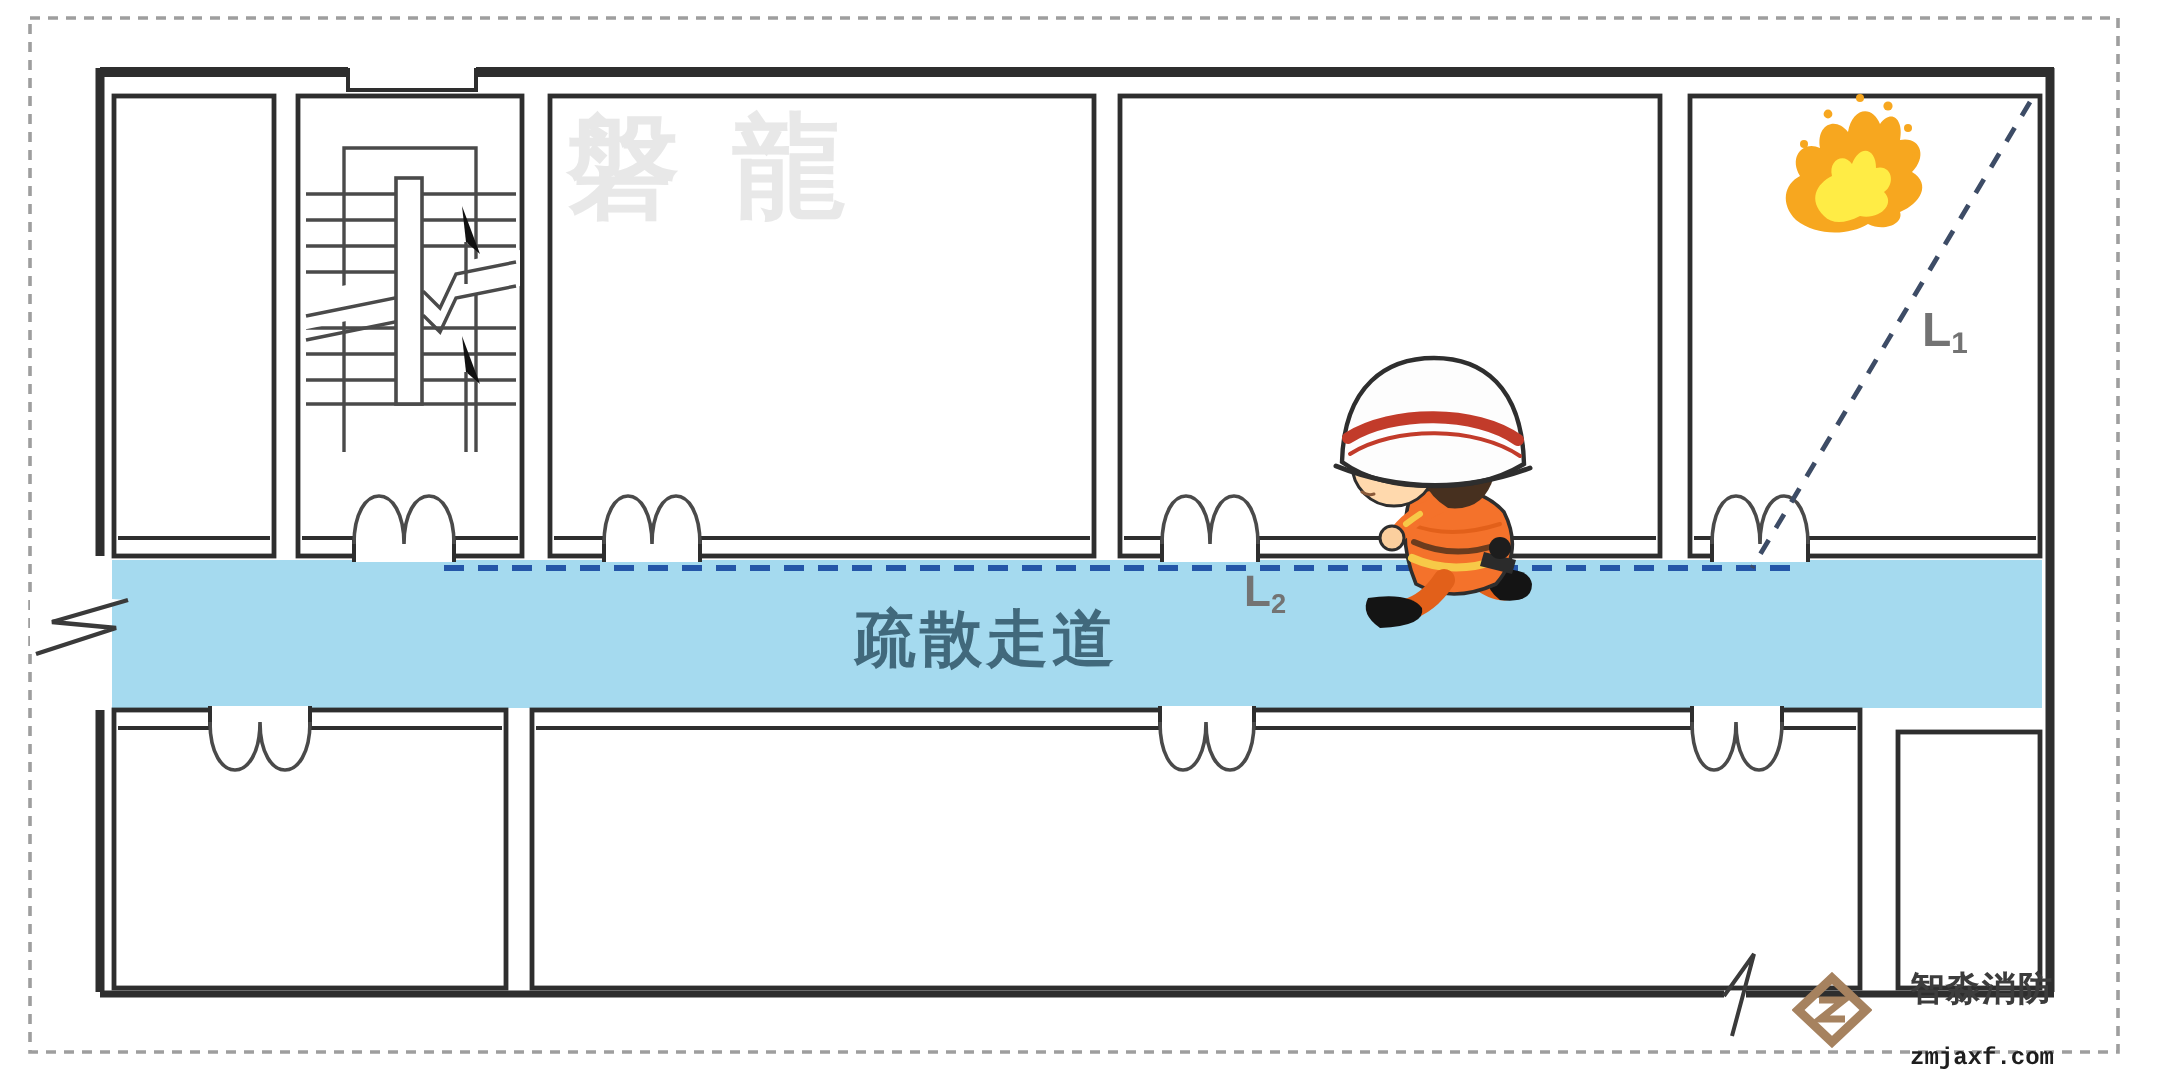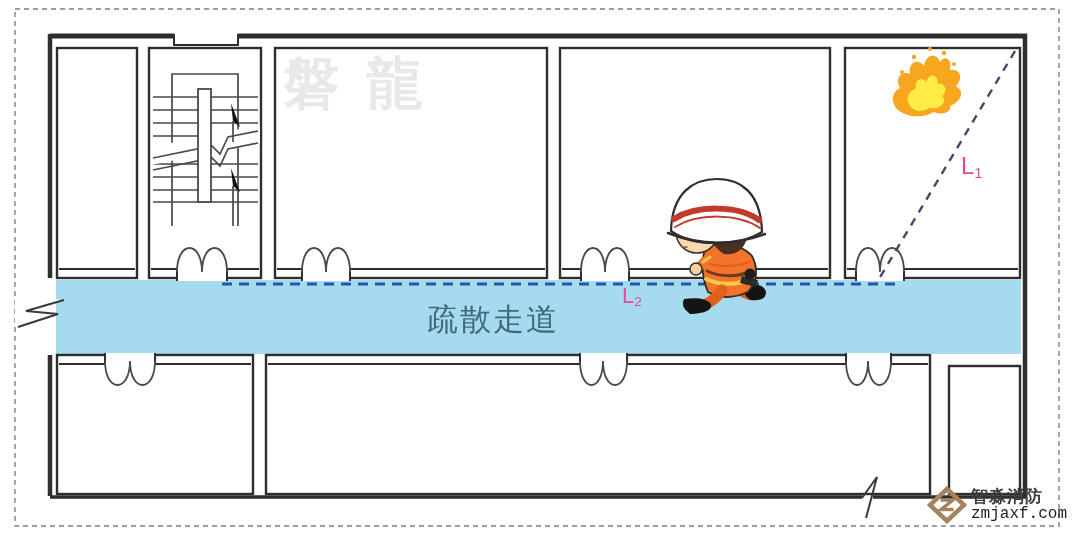--- a/index.html
+++ b/index.html
@@ -7,30 +7,30 @@
     position:relative;width:1080px;height:537px;background:#ffffff;overflow:hidden;
     font-family:"Liberation Sans", sans-serif;
   }
   .stage svg.plan{position:absolute;left:0;top:0;}
   .overlay{position:absolute;white-space:nowrap;}
   .watermark{
     left:283px;top:46px;font-size:57px;font-weight:bold;color:#e8e8e8;
     letter-spacing:26px;user-select:none;
   }
   .corridor-label{
-    left:427px;top:299px;font-size:31px;font-weight:400;color:#41697c;letter-spacing:2px;
+    left:427px;top:299px;font-size:31px;font-weight:700;color:#41697c;letter-spacing:2px;
   }
-  .dist-label{color:#ec4899;font-weight:400;}
+  .dist-label{color:#737373;font-weight:700;}
   .dist-label .sub{font-size:0.62em;vertical-align:-0.25em;}
   .l1-label{left:961px;top:152px;font-size:24px;}
   .l2-label{left:574px;top:283px;font-size:22px;margin-left:48px;}
-  .brand{left:927px;top:486px;display:flex;align-items:center;gap:4px;}
+  .brand{left:896px;top:486px;display:flex;gap:19px;}
   .brand .txt{display:flex;flex-direction:column;line-height:1.05;}
   .brand .company{font-size:17px;font-weight:bold;color:#3c3c3c;letter-spacing:1px;}
-  .brand .site{font-size:16px;font-weight:normal;color:#1e1e1e;font-family:"Liberation Mono",monospace;}
+  .brand .site{font-size:12px;font-weight:bold;color:#1e1e1e;font-family:"Liberation Mono",monospace;margin-top:19px;}
 </style>
 </head>
 <body>
 
 <div class="stage">
 
 <svg class="plan" width="1080" height="537" viewBox="0 0 1080 537">
 
   <rect x="15" y="9" width="1044" height="517" fill="none" stroke="#9e9e9e" stroke-width="1.8" stroke-dasharray="5 4"></rect>
 

